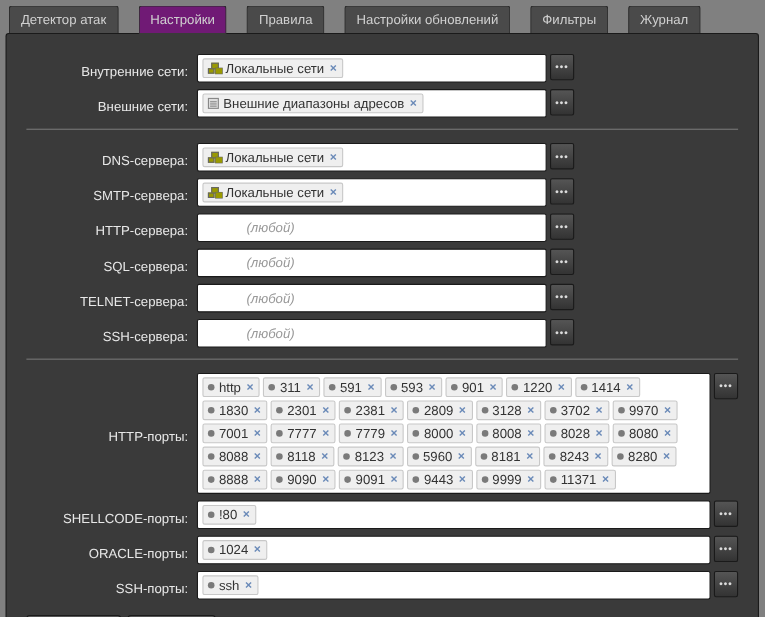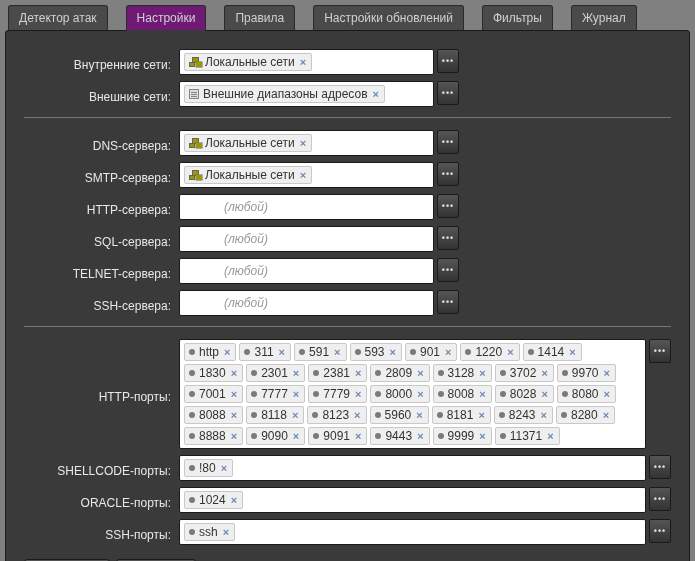--- a/index.html
+++ b/index.html
@@ -63,21 +63,21 @@
   background: #fff;
   border: 1px solid #1a1a1a;
   border-radius: 2px;
   padding: 3px 4px;
   display: flex;
   flex-wrap: wrap;
   gap: 3px;
   align-items: center;
   min-height: 24px;
 }
-.field.narrow { width: 255px; }
+.field.narrow { width: 318px; }
 .field.wide { flex: 1; }
 .placeholder { color: #999; font-style: italic; padding: 2px 4px; margin-left: 36px; }
 .tag {
   background: #efefef;
   border: 1px solid #c8c8c8;
   border-radius: 2px;
   padding: 1px 4px;
   display: inline-flex;
   align-items: center;
   gap: 4px;

